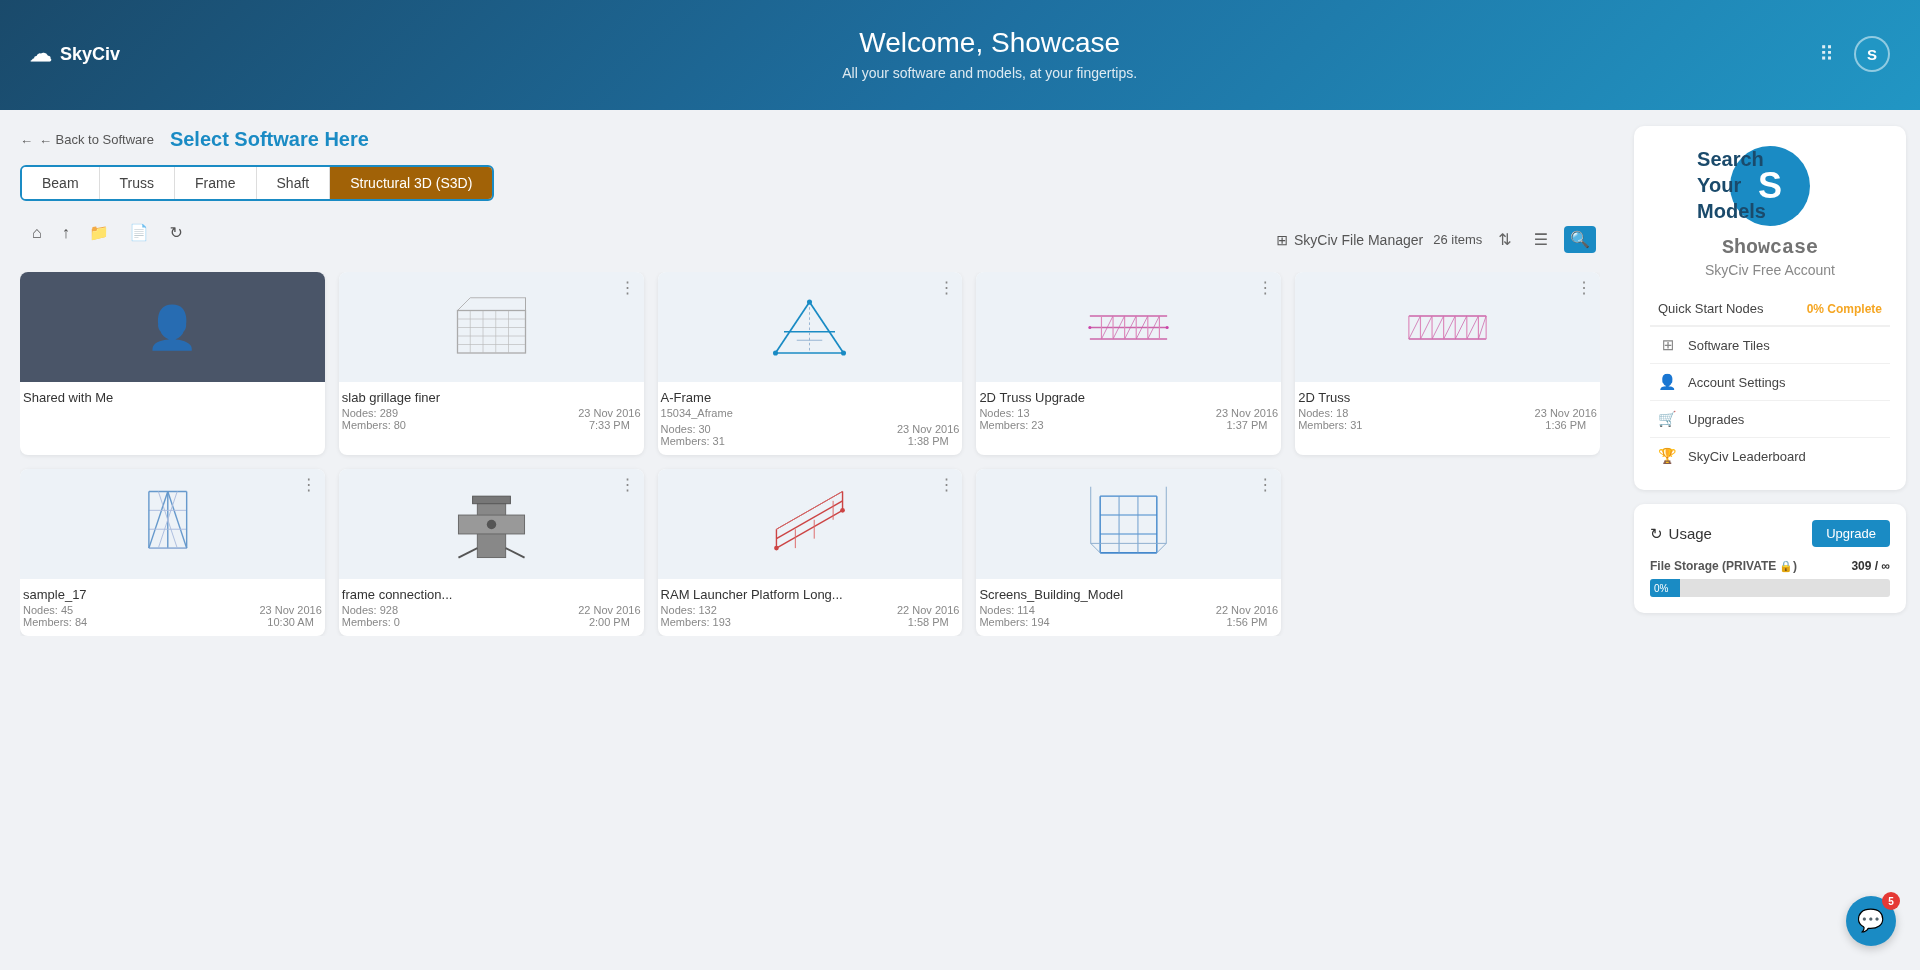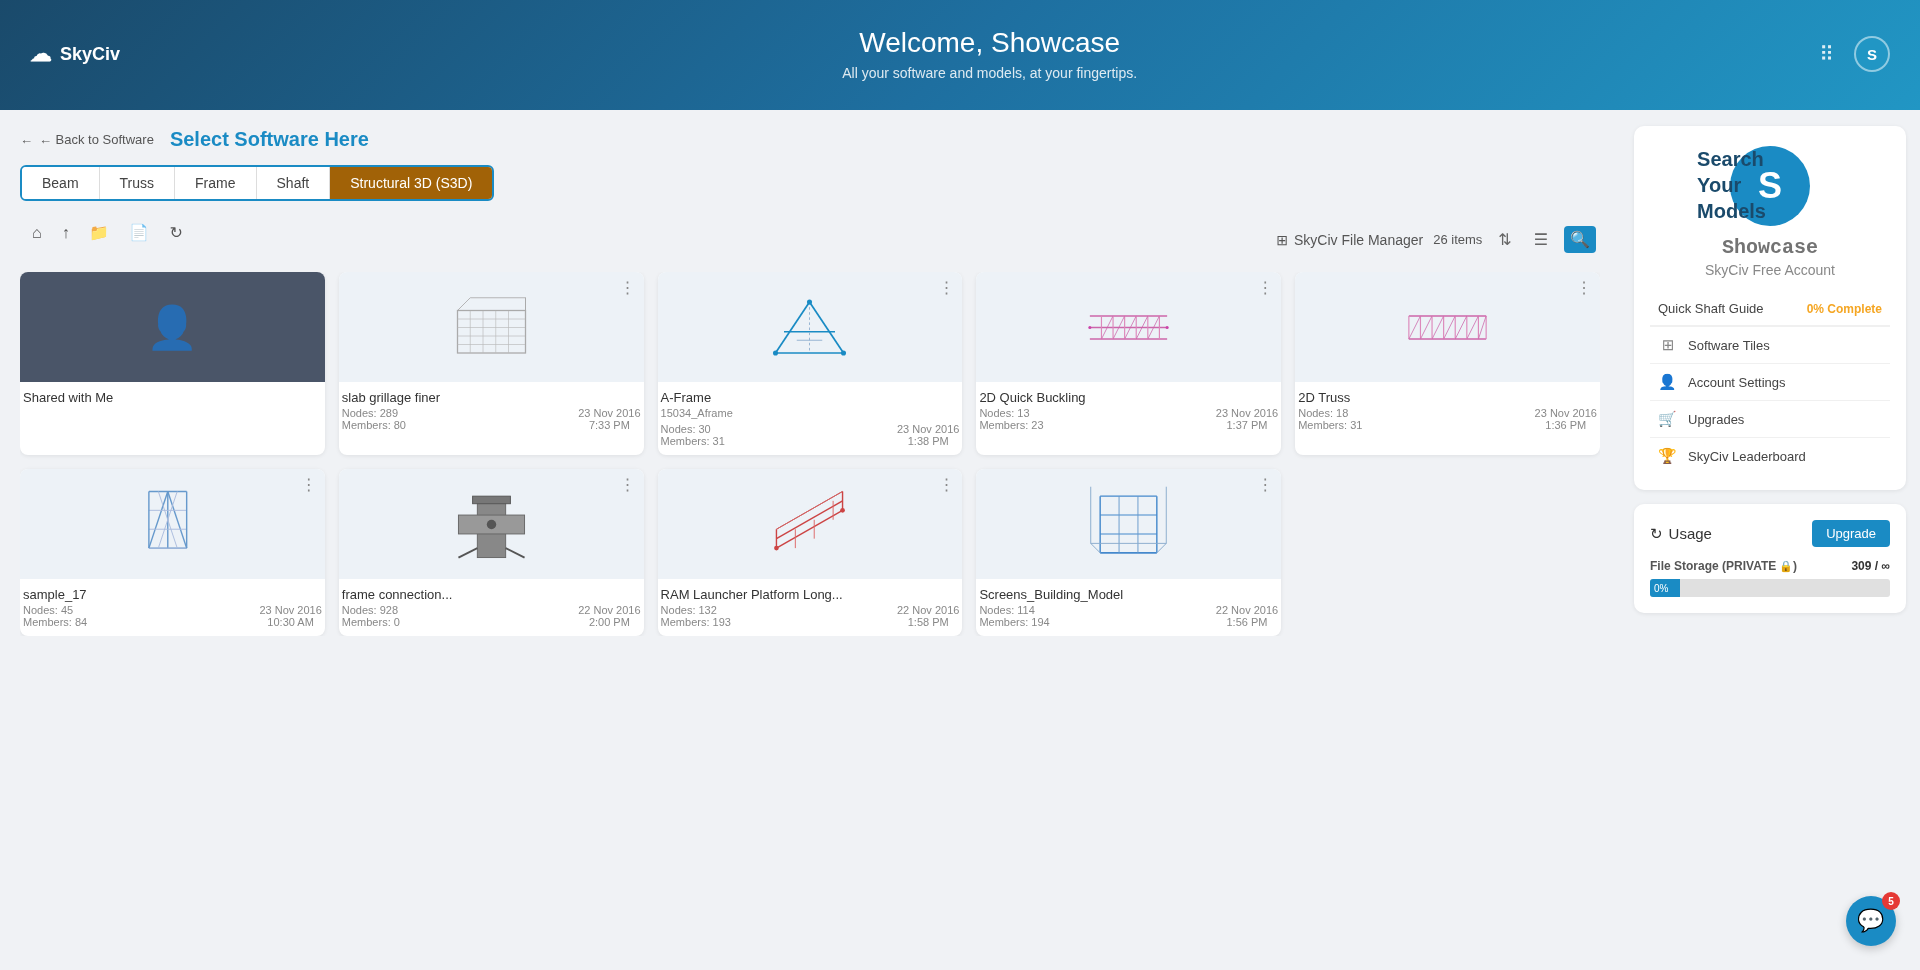--- a/index.html
+++ b/index.html
@@ -459,21 +459,21 @@
               <line x1="20" y1="50" x2="35" y2="20" stroke="#cc66aa" stroke-width="1"></line>
               <line x1="35" y1="50" x2="50" y2="20" stroke="#cc66aa" stroke-width="1"></line>
               <line x1="50" y1="50" x2="65" y2="20" stroke="#cc66aa" stroke-width="1"></line>
               <line x1="65" y1="50" x2="80" y2="20" stroke="#cc66aa" stroke-width="1"></line>
               <line x1="80" y1="50" x2="95" y2="20" stroke="#cc66aa" stroke-width="1"></line>
               <circle cx="5" cy="35" r="2" fill="#cc44aa"></circle>
               <circle cx="105" cy="35" r="2" fill="#cc44aa"></circle>
             </svg>
           </div>
           <div class="file-info">
-            <div class="file-name">2D Quick Buckling</div>
+            <div class="file-name">2D Truss Upgrade</div>
             <div class="file-meta">
               <div class="file-meta-left">
                 <span>Nodes: 13</span>
                 <span>Members: 23</span>
               </div>
               <div class="file-meta-right">
                 <span>23 Nov 2016</span>
                 <span>1:37 PM</span>
               </div>
             </div>
@@ -657,21 +657,21 @@
 
   <div class="right-sidebar">
 
     <div class="profile-card">
       <div class="profile-avatar">S</div>
       <div class="profile-name">Showcase</div>
       <div class="profile-plan">SkyCiv Free Account</div>
 
       <div class="profile-menu">
         <div class="guide-row">
-          <span>Quick Shaft Guide</span>
+          <span>Quick Start Nodes</span>
           <span class="complete-badge">0% Complete</span>
         </div>
         <div class="profile-menu-item">
           <span class="menu-item-icon">⊞</span>
           <span>Software Tiles</span>
         </div>
         <div class="profile-menu-item">
           <span class="menu-item-icon">👤</span>
           <span>Account Settings</span>
         </div>

